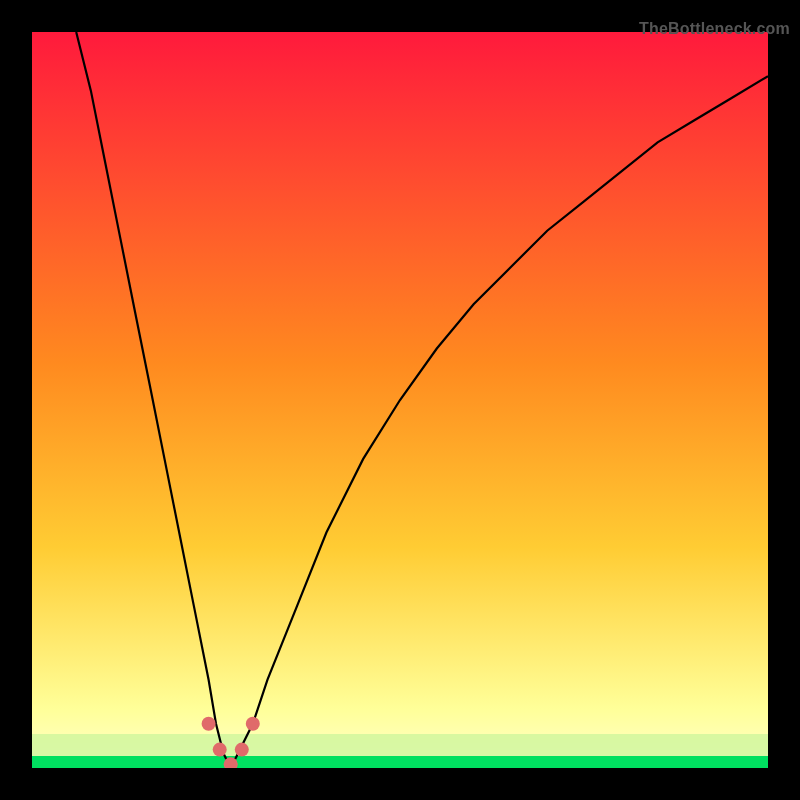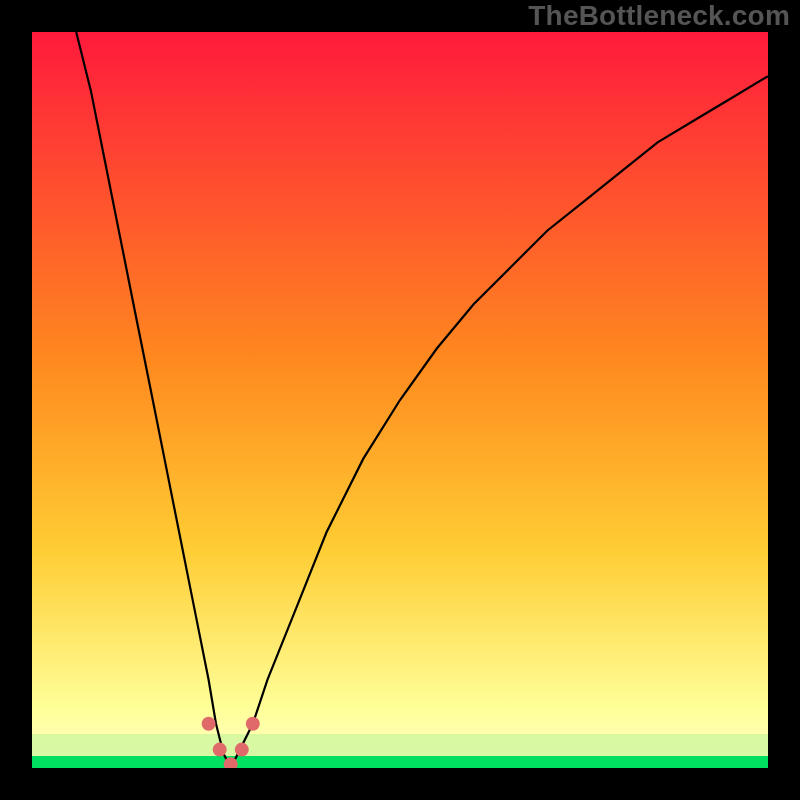--- a/index.html
+++ b/index.html
@@ -21,24 +21,24 @@
   }
   .plot {
     position: absolute;
     left: 0;
     top: 0;
     width: 736px;
     height: 736px;
   }
   .watermark {
     position: absolute;
-    top: 0;
+    top: 20px;
     right: 10px;
     color: #555;
-    font-size: 28px;
+    font-size: 16px;
     font-weight: 600;
     letter-spacing: 0.2px;
     user-select: none;
   }
   svg { display: block; }
 </style>
 </head>
 <body>
 
 <div class="frame">

